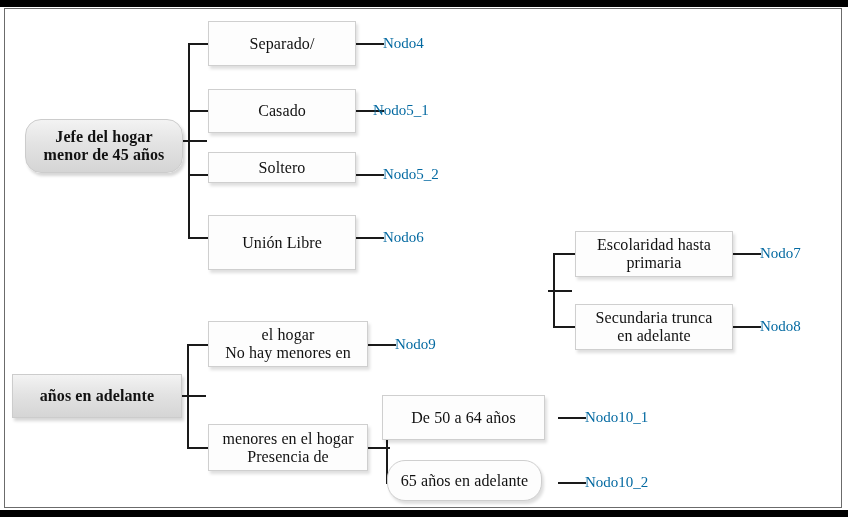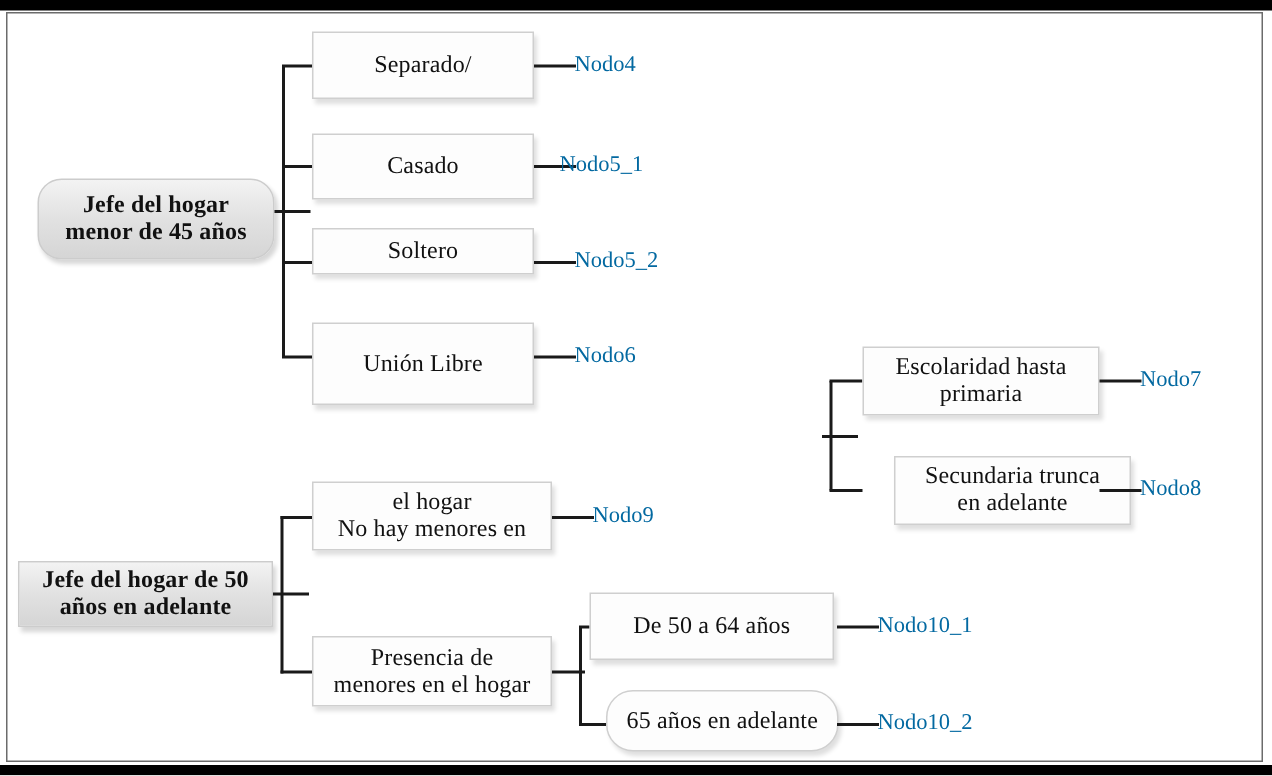--- a/index.html
+++ b/index.html
@@ -143,66 +143,65 @@
 
   <div class="node plain" style="left:575px; top:231px; width:158px; height:46px;">
     <div>
       <span class="txt">Escolaridad hasta</span>
       <span class="txt">primaria</span>
     </div>
   </div>
   <div class="hline" style="left:733px; top:253px; width:28px;"></div>
   <div class="leaf" style="left:760px; top:246px;">Nodo7</div>
 
-  <div class="node plain" style="left:596px; top:304px; width:158px; height:46px;">
+  <div class="node plain" style="left:575px; top:304px; width:158px; height:46px;">
     <div>
       <span class="txt">Secundaria trunca</span>
       <span class="txt">en adelante</span>
     </div>
   </div>
   <div class="hline" style="left:733px; top:326px; width:28px;"></div>
   <div class="leaf" style="left:760px; top:319px;">Nodo8</div>
 
   <div class="node root" style="left:12px; top:374px; width:170px; height:44px;">
     <div>
-      <span class="txt">Jefe del hogar de 50</span>
       <span class="txt">años en adelante</span>
     </div>
   </div>
   <div class="hline" style="left:182px; top:395px; width:24px;"></div>
   <div class="vline" style="left:187px; top:344px; width:2px; height:105px;"></div>
   <div class="hline" style="left:187px; top:344px; width:21px;"></div>
   <div class="hline" style="left:187px; top:447px; width:21px;"></div>
 
   <div class="node plain" style="left:208px; top:321px; width:160px; height:46px;">
     <div>
       <span class="txt">el hogar</span>
       <span class="txt">No hay menores en</span>
     </div>
   </div>
   <div class="hline" style="left:368px; top:344px; width:28px;"></div>
   <div class="leaf" style="left:395px; top:337px;">Nodo9</div>
 
   <div class="node plain" style="left:208px; top:424px; width:160px; height:47px;">
     <div>
+      <span class="txt">menores en el hogar</span>
       <span class="txt">Presencia de</span>
-      <span class="txt">menores en el hogar</span>
     </div>
   </div>
 
   <div class="hline" style="left:368px; top:447px; width:22px;"></div>
   <div class="vline" style="left:386px; top:418px; width:2px; height:65px;"></div>
   <div class="hline" style="left:386px; top:417px; width:18px;"></div>
   <div class="hline" style="left:386px; top:482px; width:18px;"></div>
 
-  <div class="node plain" style="left:393px; top:395px; width:163px; height:45px;">
+  <div class="node plain" style="left:382px; top:395px; width:163px; height:45px;">
     <span class="txt">De 50 a 64 años</span>
   </div>
   <div class="hline" style="left:558px; top:417px; width:28px;"></div>
   <div class="leaf" style="left:585px; top:410px;">Nodo10_1</div>
 
-  <div class="node plain" style="left:404px; top:460px; width:155px; height:41px;border-radius:18px;">
+  <div class="node plain" style="left:387px; top:460px; width:155px; height:41px;border-radius:18px;">
     <span class="txt">65 años en adelante</span>
   </div>
   <div class="hline" style="left:558px; top:482px; width:28px;"></div>
   <div class="leaf" style="left:585px; top:475px;">Nodo10_2</div>
 
 </div>
 
 </body></html>

